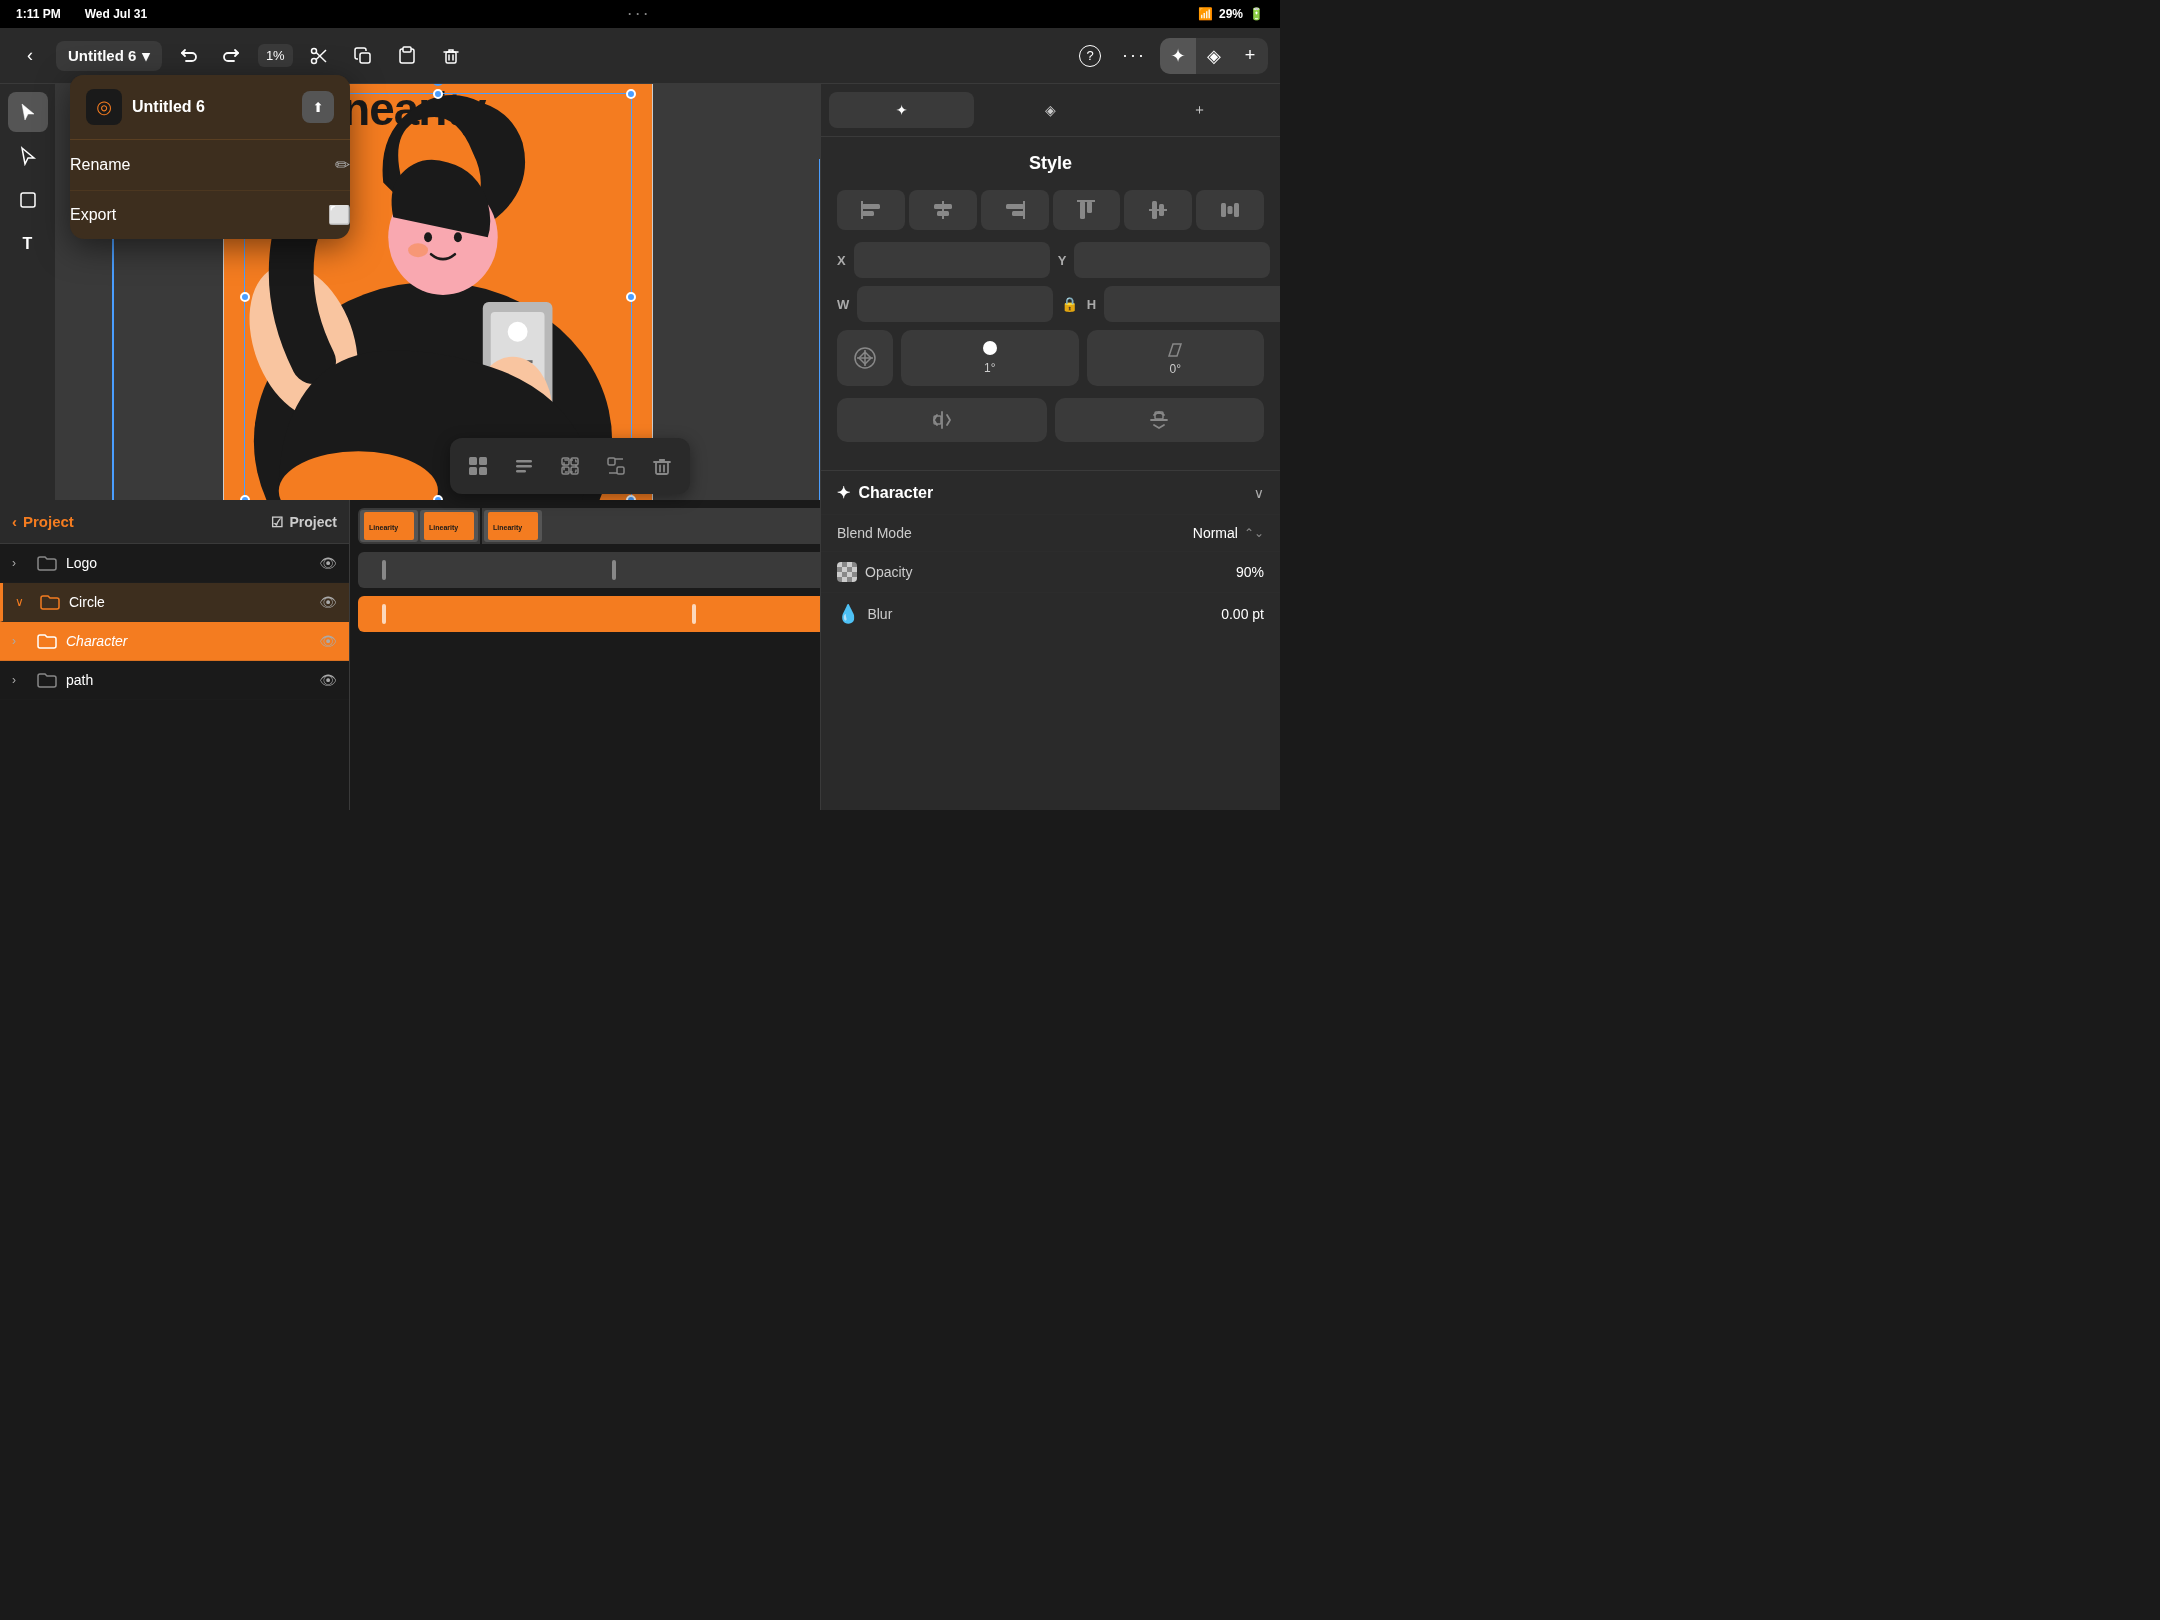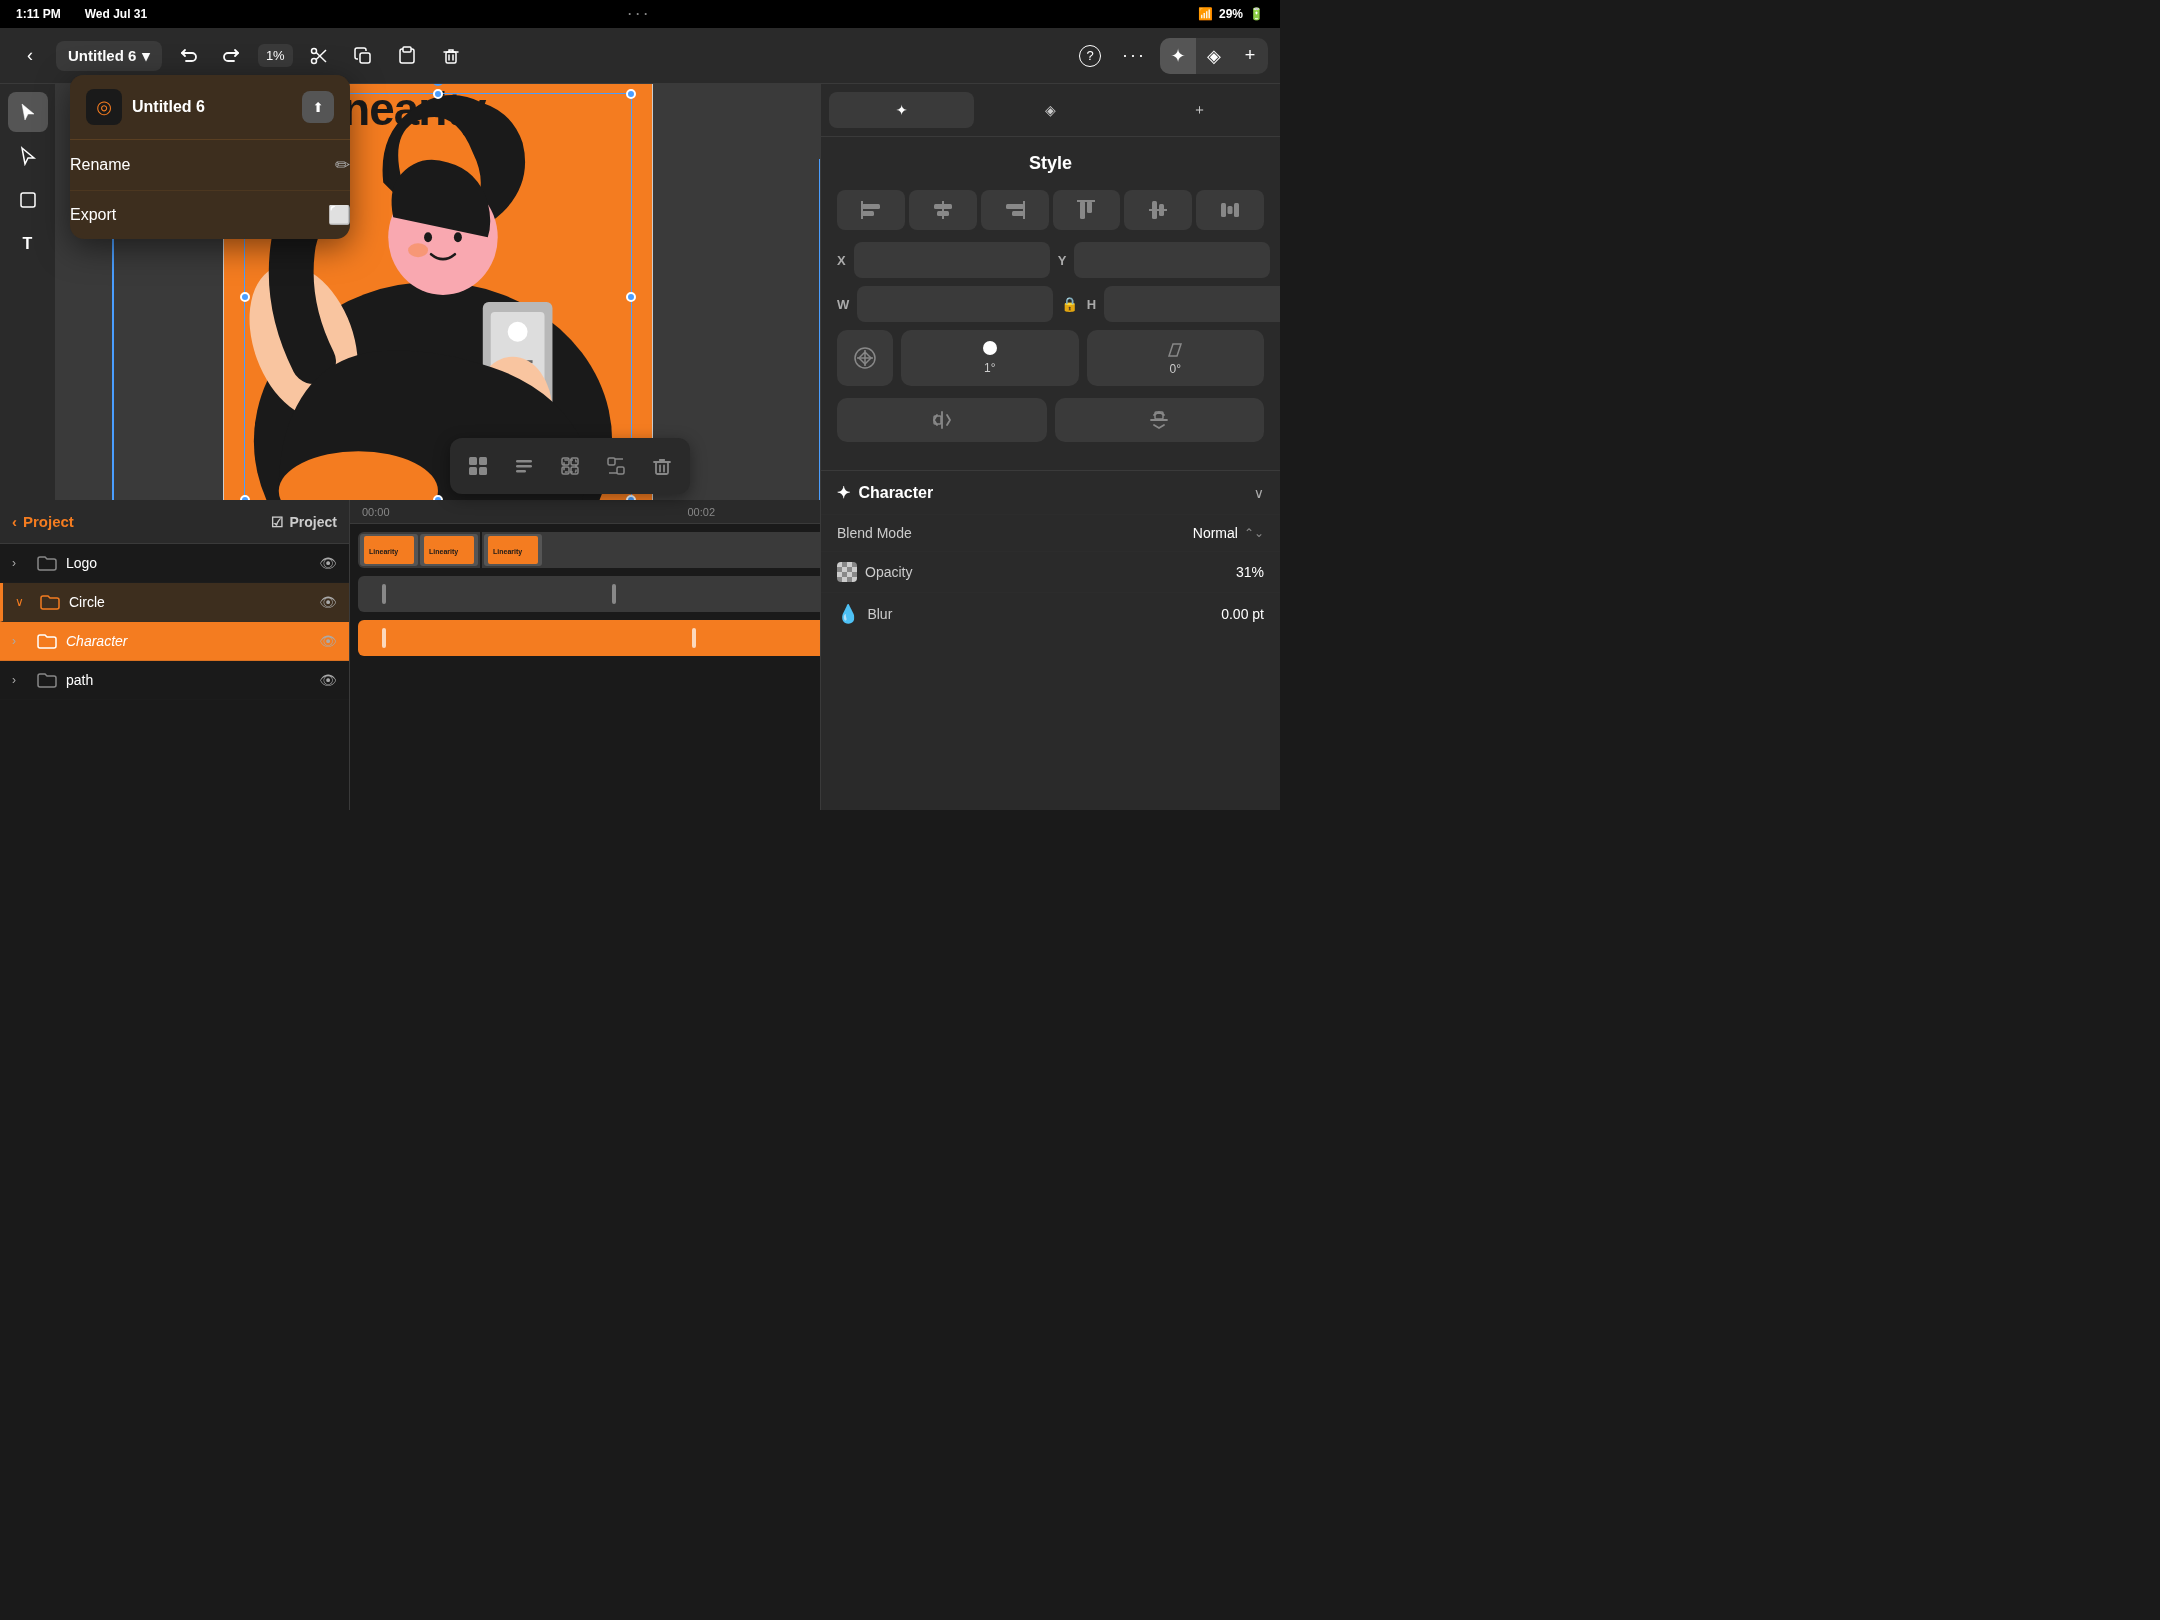--- a/index.html
+++ b/index.html
@@ -985,32 +985,20 @@
       <svg width="22" height="18" viewBox="0 0 22 18" fill="none">
         <path d="M2 5C2 3.9 2.9 3 4 3H9L11 5H18C19.1 5 20 5.9 20 7V14C20 15.1 19.1 16 18 16H4C2.9 16 2 15.1 2 14V5Z" stroke="#888" stroke-width="1.5" fill="none"></path>
       </svg>
       <span class="layer-name">path</span>
       <span class="layer-eye">👁</span>
     </div>
   </div>
 
   <div class="timeline-area">
 
-    <div class="timeline-ruler">
-      <div class="timeline-ruler-marks">
-        <div class="ruler-mark">00:00</div>
-        <div class="ruler-mark" style="text-align:center;">00:02</div>
-        <div class="ruler-mark" style="text-align:center;">00:04</div>
-        <div class="ruler-mark" style="text-align:right; padding-right:4px;">00:06</div>
-      </div>
-
-      <div style="position:absolute; top:0; bottom:0; left:87%; width:2px; background:#fff;">
-        <div style="width:12px;height:12px;border-radius:50%;background:#fff;position:absolute;top:50%;left:-5px;transform:translateY(-50%);"></div>
-      </div>
-    </div>
 
     <div class="timeline-tracks">
 
       <div class="timeline-track">
         <div class="track-bar dark" style="left:0; width:87%; display:flex; align-items:center; gap:2px; padding:2px;">
 
           <div style="width:58px;height:32px;background:#555;border-radius:3px;flex-shrink:0;overflow:hidden;display:flex;align-items:center;justify-content:center;">
             <svg width="50" height="28" viewBox="0 0 50 28" fill="none">
               <rect width="50" height="28" fill="#f47c20" rx="2"></rect>
               <text x="5" y="18" font-size="7" font-weight="800" fill="#1a1a1a">Linearity</text>
@@ -1187,21 +1175,21 @@
       <span class="chevron-updown">⌃⌄</span>
     </div>
   </div>
 
   <div class="prop-field-row">
     <span class="prop-field-label">
       <div class="checkerboard"></div>
       Opacity
     </span>
     <div class="prop-field-value">
-      <span>31%</span>
+      <span>90%</span>
     </div>
   </div>
 
   <div class="prop-field-row">
     <span class="prop-field-label">
       <span style="font-size:18px;">💧</span>
       Blur
     </span>
     <div class="prop-field-value">
       <span>0.00 pt</span>

